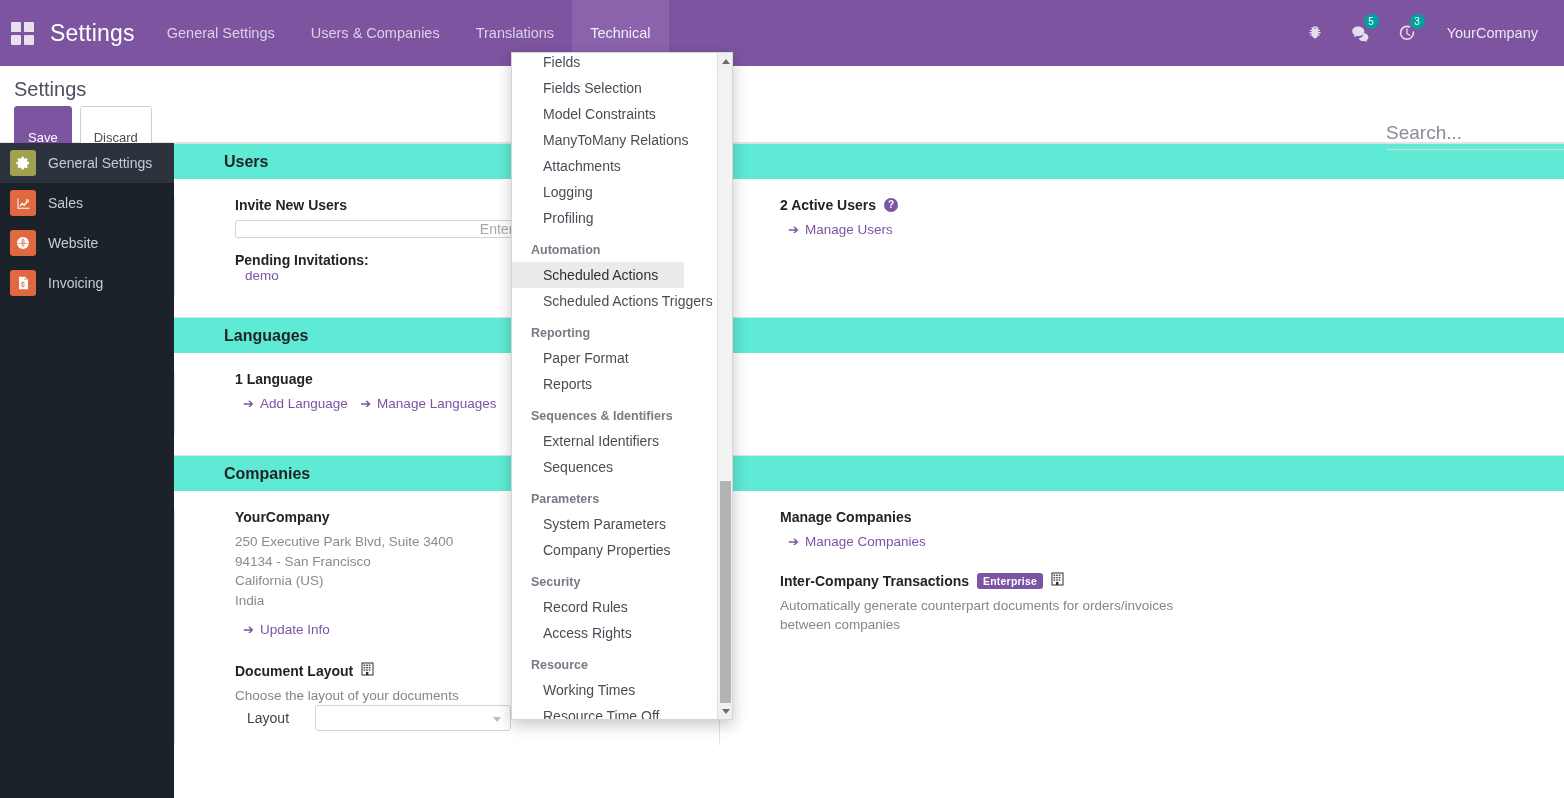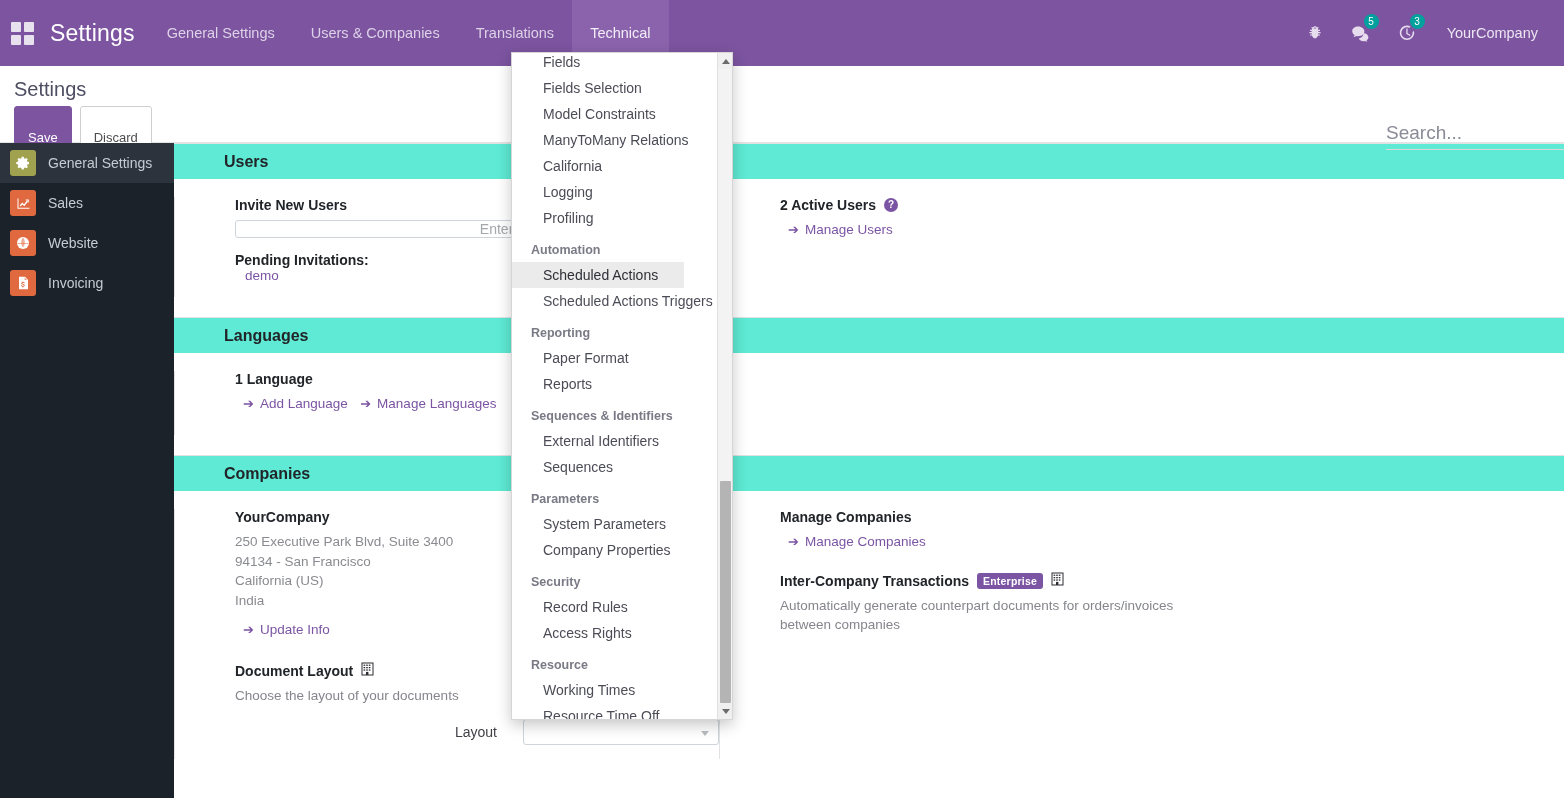--- a/index.html
+++ b/index.html
@@ -168,21 +168,21 @@
     background: #7b54a3; color: #fff;
     font-size: 10px; line-height: 14px; text-align: center;
     font-weight: bold; display: inline-block;
   }
   .addr-line { font-size: 13.5px; color: #8a8b90; line-height: 19.5px; }
   .badge-ent {
     background: #7b54a3; color: #fff; font-size: 10.5px;
     font-weight: bold; padding: 2px 6px; border-radius: 3px;
     letter-spacing: .2px;
   }
-  .layout-row { display: flex; align-items: center; gap: 26px; margin-top: 14px; padding-left: 12px; justify-content: flex-end; }
+  .layout-row { display: flex; align-items: center; gap: 26px; margin-top: 0; padding-left: 12px; }
   .layout-label { font-size: 14px; color: #3f3f46; }
   .select-box {
     width: 196px; height: 26px;
     border: 1px solid #ced4da; border-radius: 3px;
     background: #fff; position: relative; cursor: pointer;
   }
   .select-box::after {
     content: ""; position: absolute; right: 9px; top: 11px;
     border-left: 4px solid transparent; border-right: 4px solid transparent;
     border-top: 5px solid #b9bdc2;
@@ -464,21 +464,21 @@
   </div>
 </div>
 
 <div class="dropdown">
   <div class="dd-scroll">
     <div class="dd-inner" id="dd-inner">
         <div class="dd-item">Fields</div>
         <div class="dd-item">Fields Selection</div>
         <div class="dd-item">Model Constraints</div>
         <div class="dd-item">ManyToMany Relations</div>
-        <div class="dd-item">California</div>
+        <div class="dd-item">Attachments</div>
         <div class="dd-item">Logging</div>
         <div class="dd-item">Profiling</div>
         <div class="dd-group">Automation</div>
         <div class="dd-item hl">Scheduled Actions</div>
         <div class="dd-item">Scheduled Actions Triggers</div>
         <div class="dd-group">Reporting</div>
         <div class="dd-item">Paper Format</div>
         <div class="dd-item">Reports</div>
         <div class="dd-group">Sequences &amp; Identifiers</div>
         <div class="dd-item">External Identifiers</div>

